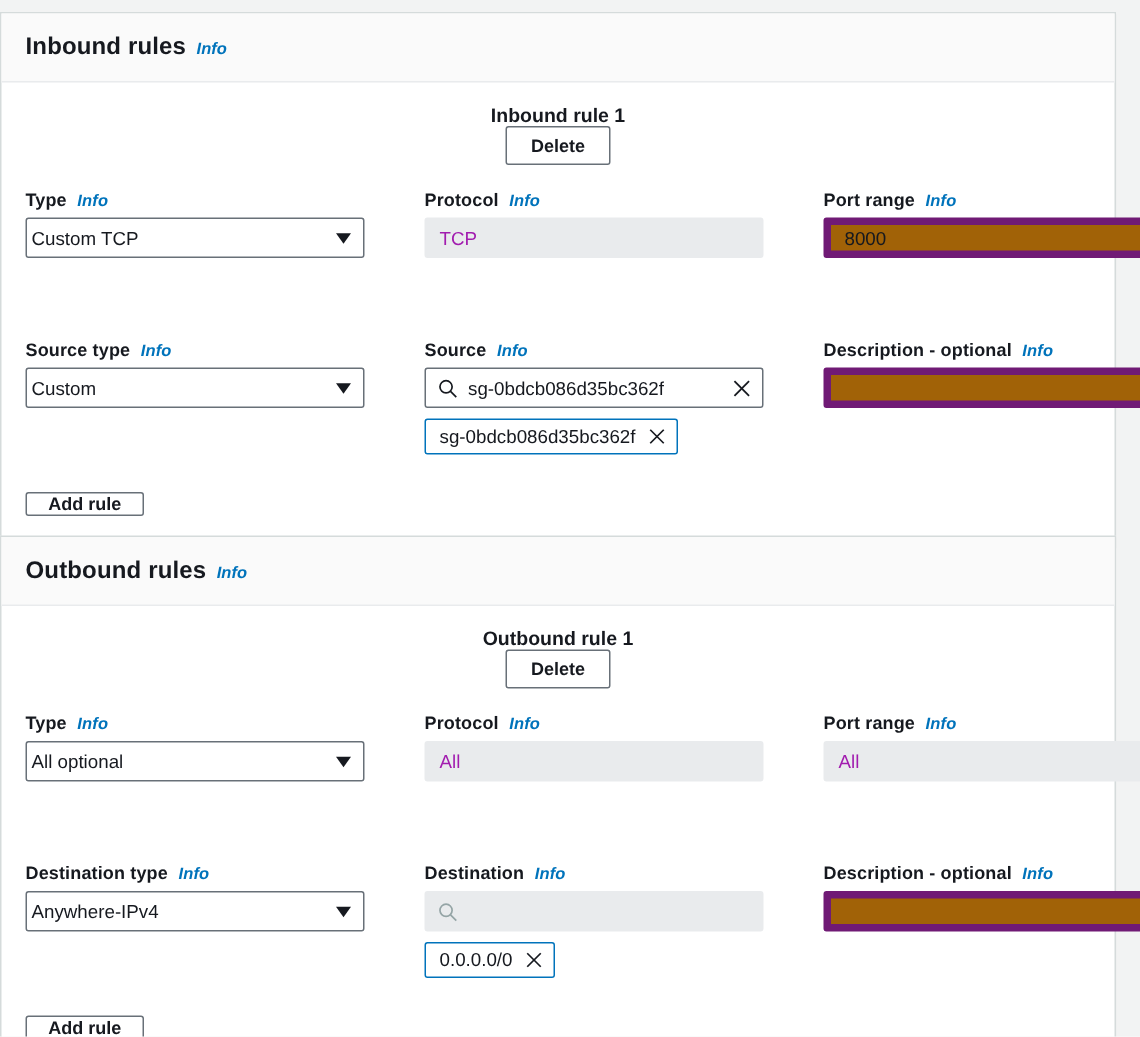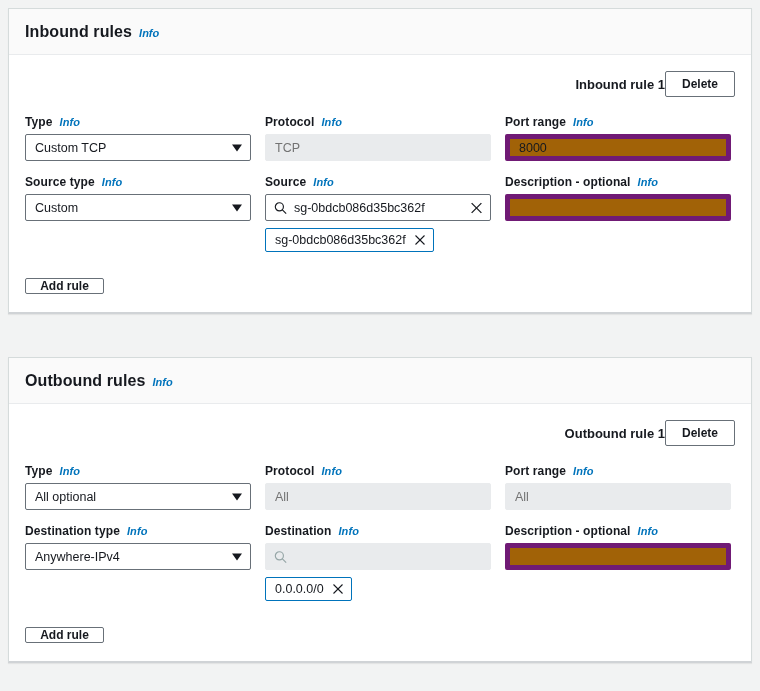--- a/index.html
+++ b/index.html
@@ -8,21 +8,21 @@
     width: 760px; height: 691px;
     background: #f2f3f3;
     font-family: "Liberation Sans", sans-serif;
     -webkit-font-smoothing: antialiased;
   }
   .page { position: relative; width: 760px; height: 691px; overflow: hidden; }
 
   
   .panel {
     position: absolute;
-    left: 8px; right: 8px; width: 744px;
+    left: 0; right: 8px; width: 744px;
     background: #ffffff;
     border: 1px solid #d5dbdb;
     border-bottom: 2px solid #d0d3d6;
     box-shadow: 0 1px 1px rgba(0,0,0,0.06);
   }
   .panel-header {
     background: #fafafa;
     border-bottom: 1px solid #e9ebed;
     padding: 14px 16px 13px 16px;
     display: flex;
@@ -45,23 +45,24 @@
     cursor: pointer;
     text-decoration: none;
     white-space: nowrap;
     font-style: italic;
   }
 
   
   .rule-head {
     display: flex;
     align-items: center;
-    justify-content: flex-end;
+    justify-content: center;
     min-height: 30px;
     margin-bottom: 16px;
+    flex-direction: column;
   }
   .rule-title {
     font-size: 13px;
     font-weight: bold;
     color: #16191f;
   }
   .btn {
     display: inline-flex;
     align-items: center;
     justify-content: center;
@@ -79,20 +80,21 @@
   }
   .btn-delete { min-width: 70px; }
   .btn-addrule { min-width: 79px; height: 16px; }
 
   
   .field-grid {
     display: grid;
     grid-template-columns: 226px 226px 226px;
     column-gap: 14px;
     row-gap: 0px;
+    gap: 40px;
   }
   .field { margin-bottom: 14px; }
   .field-label {
     display: flex;
     align-items: baseline;
     margin-bottom: 5px;
     font-size: 12px;
     color: #16191f;
     font-weight: bold;
     letter-spacing: 0.1px;
@@ -101,21 +103,21 @@
 
   
   .select {
     position: relative;
     height: 27px;
     background: #ffffff;
     border: 1px solid #687078;
     border-radius: 2px;
     display: flex;
     align-items: center;
-    padding: 0 26px 0 9px;
+    padding: 0 26px 0 3px;
     font-size: 12.5px;
     color: #16191f;
     cursor: pointer;
     overflow: hidden;
     white-space: nowrap;
   }
   .caret {
     position: absolute;
     right: 8px; top: 50%;
     transform: translateY(-50%);
@@ -135,21 +137,21 @@
     padding: 0 9px;
     font-size: 12.5px;
     color: #16191f;
     cursor: text;
     overflow: hidden;
     white-space: nowrap;
   }
   .input.disabled {
     background: #e9ebed;
     border: 1px solid #e9ebed;
-    color: #737373;
+    color: #a21caf;
     cursor: default;
   }
 
   
   .search-input {
     position: relative;
     height: 27px;
     background: #ffffff;
     border: 1px solid #687078;
     border-radius: 2px;

